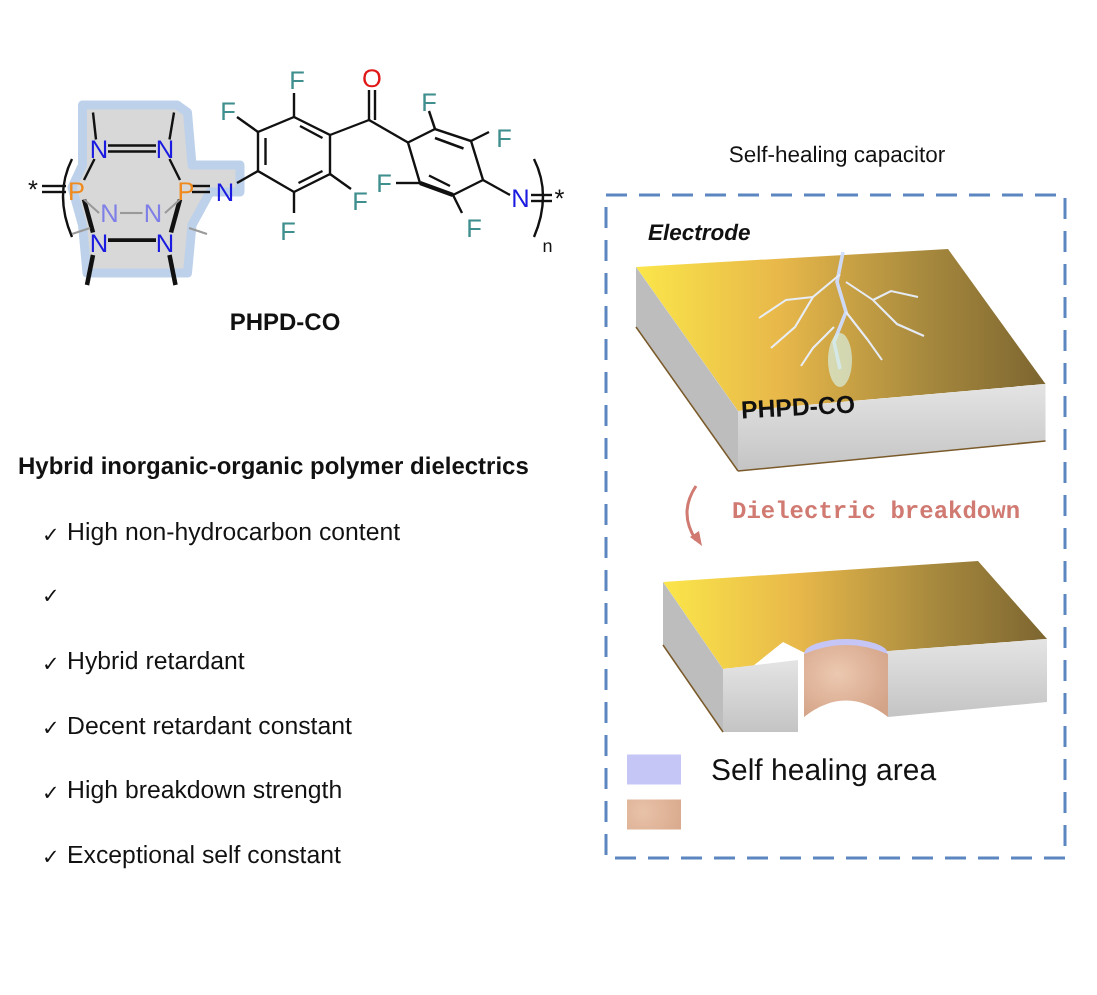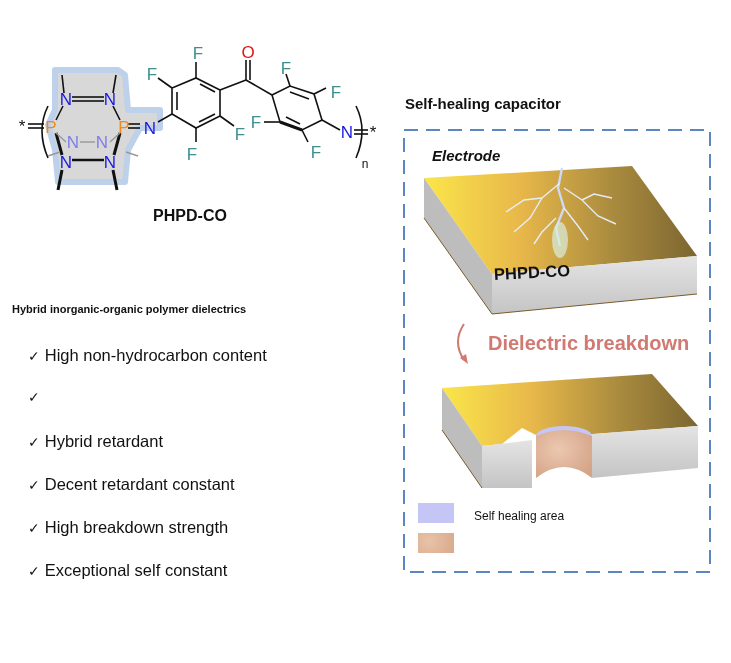--- a/index.html
+++ b/index.html
@@ -1,28 +1,28 @@
 <!DOCTYPE html>
 <html><head>
 <meta charset="utf-8">
 <style>
   html, body { margin:0; padding:0; background:#ffffff; }
   body { width:731px; height:663px; position:relative; overflow:hidden; font-family:"Liberation Sans", sans-serif; color:#111; }
   .abs { position:absolute; }
   #struct { left:0; top:0; width:390px; height:220px; }
   .mol-label { left:120px; top:207px; width:140px; text-align:center; font-weight:bold; font-size:16px; }
-  .heading { left:12px; top:303px; font-weight:bold; font-size:11px; white-space:nowrap; }
+  .heading { left:12px; top:303px; font-weight:bold; font-size:16px; white-space:nowrap; }
   .feat { left:28px; font-size:16.5px; white-space:nowrap; display:flex; align-items:center; }
   .feat .chk { font-size:14px; margin-right:5px; }
-  .box-title { left:405px; top:95px; width:306px; font-weight:bold; font-size:15px; }
+  .box-title { left:405px; top:95px; width:306px; text-align:center; font-weight:normal; font-size:15px; }
   #capsvg { left:402px; top:128px; width:310px; height:446px; }
   .electrode-label { left:432px; top:147px; font-weight:bold; font-size:15px;font-style:italic; }
   .film-label { left:494px; top:263px; font-weight:bold; font-size:16.5px; transform:rotate(-3deg); }
-  .breakdown { left:488px; top:332px; font-weight:bold; font-size:20px; color:#d07a72; }
-  .legend-item { left:418px; display:flex; align-items:flex-end; font-size:12px; }
+  .breakdown { left:488px; top:332px; font-weight:bold; font-size:16px; color:#d07a72;font-family:Liberation Mono, monospace; }
+  .legend-item { left:418px; display:flex; align-items:flex-start; font-size:20px; }
   .swatch { width:36px; height:20px; margin-right:20px; }
   .sw-heal { background:#c6c6f6; }
   .sw-dep { background:radial-gradient(circle at 30% 40%, #e8c2a8, #d9a98c); }
 </style>
 </head>
 <body>
 
 <svg id="struct" class="abs" viewBox="0 0 390 220">
 
   <path d="M55 70 L55 110 L48 125 L55 150 L58 182 L125 182 L128 150 L140 128 L160 128 L160 110 L128 110 L125 75 L118 70 Z" fill="#d4d4d4" stroke="#b8cde8" stroke-width="6" stroke-linejoin="round" opacity="0.9"></path>

